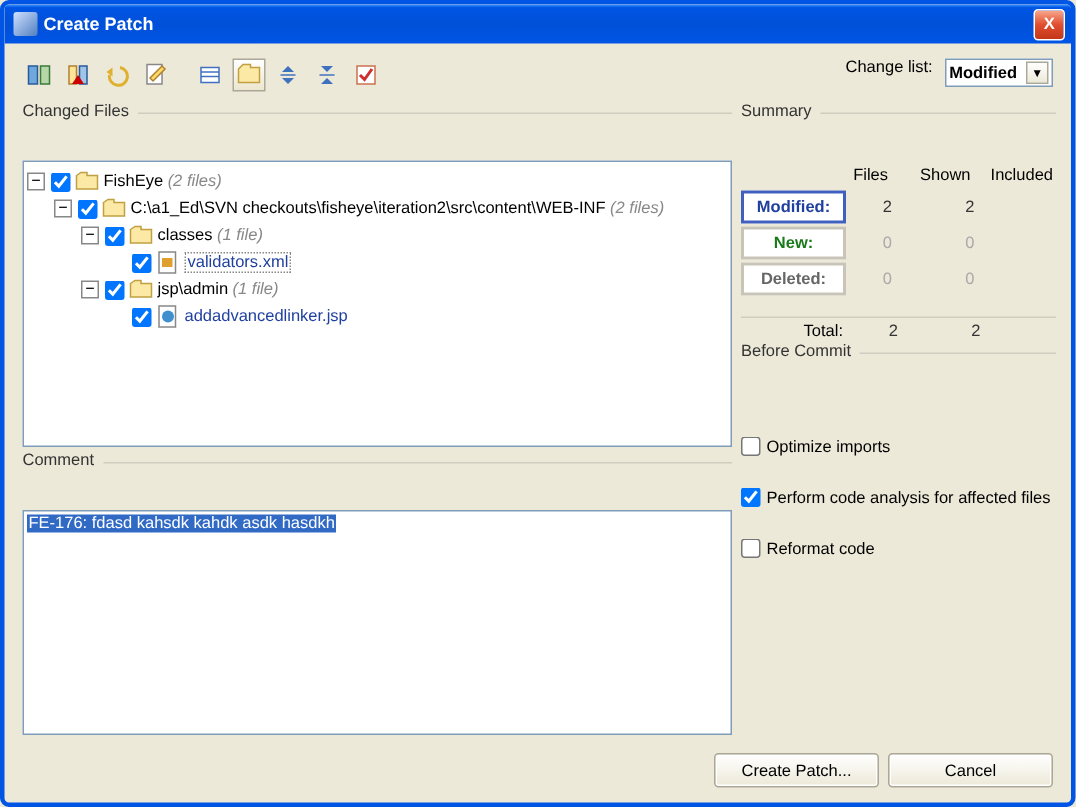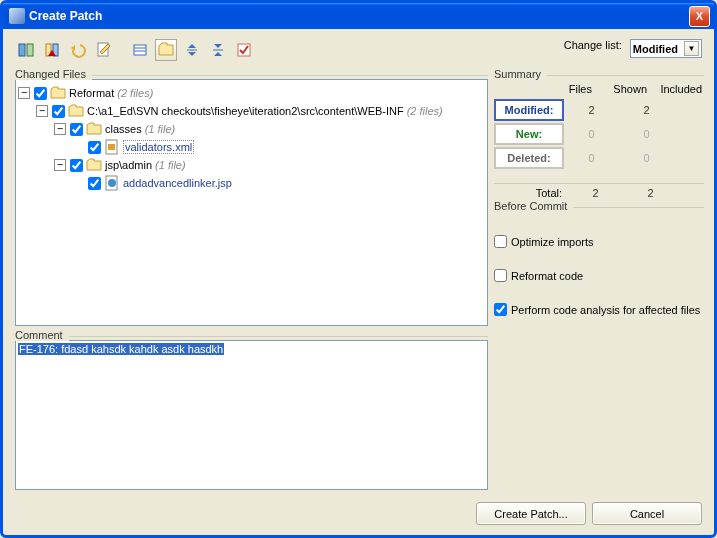--- a/index.html
+++ b/index.html
@@ -98,20 +98,21 @@
     width: 216px;
     padding-left: 6px;
   }
   .group {
     position: relative;
     margin-top: 4px;
     flex: 1;
     display: flex;
     flex-direction: column;
     min-height: 0;
+    gap: 28px;
   }
   .group-rule {
     border: none;
     border-top: 1px solid #d0ccc0;
     margin: 6px 0 0 0;
   }
   .group-label {
     position: absolute;
     top: -1px;
     left: 0;
@@ -314,21 +315,21 @@
         <hr class="group-rule">
         <span class="group-label">Changed Files</span>
         <div class="tree-box">
 
           <div class="tree-row">
             <span class="tree-toggle">−</span>
             <input type="checkbox" class="tree-check" checked="" style="">
             <span class="folder-icon"><svg viewBox="0 0 16 16">
                   <path d="M1 4 L4 2 L8 2 L8 4 L15 4 L15 13 L1 13 Z" fill="#fce9a6" stroke="#c0a040"></path>
                 </svg></span>
-            <span class="tree-label">Reformat</span>
+            <span class="tree-label">FishEye</span>
             <span class="tree-graylabel">(2 files)</span>
           </div>
 
           <div class="tree-row">
             <span class="tree-indent"></span>
             <span class="tree-toggle">−</span>
             <input type="checkbox" class="tree-check" checked="" style="">
             <span class="folder-icon"><svg viewBox="0 0 16 16">
                   <path d="M1 4 L4 2 L8 2 L8 4 L15 4 L15 13 L1 13 Z" fill="#fce9a6" stroke="#c0a040"></path>
                 </svg></span>
@@ -433,26 +434,26 @@
 
       <div class="group group-fixed" style="margin-top:2px;">
         <hr class="group-rule">
         <span class="group-label">Before Commit</span>
         <div style="margin-top:6px;">
           <div class="opt-row">
             <input type="checkbox" style="">
             <label>Optimize imports</label>
           </div>
           <div class="opt-row">
+            <input type="checkbox" checked="" style="">
+            <label>Perform code analysis for affected files</label>
+          </div>
+          <div class="opt-row">
             <input type="checkbox" style="">
             <label>Reformat code</label>
-          </div>
-          <div class="opt-row">
-            <input type="checkbox" checked="" style="">
-            <label>Perform code analysis for affected files</label>
           </div>
         </div>
       </div>
     </div>
   </div>
 
   <div class="footer">
     <button class="btn">Create Patch...</button>
     <button class="btn">Cancel</button>
   </div>

